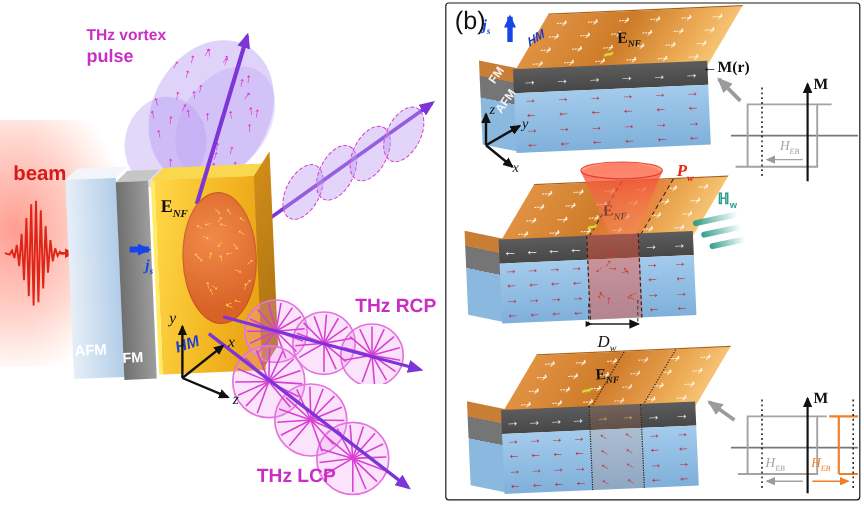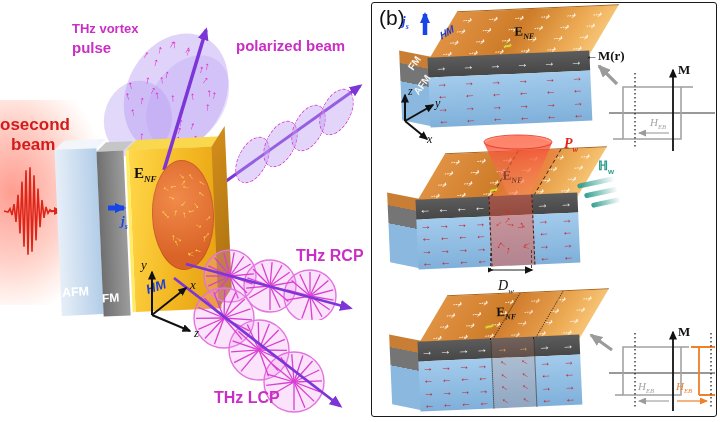--- a/index.html
+++ b/index.html
@@ -87,31 +87,29 @@
           <path d="M0,0L11,5L0,10Z" fill="#1845e8"></path>
         </marker>
   </defs>
     </svg>
 
   <section class="abs" style="left:0;top:0;width:371px;height:422px">
 
     <div class="abs" style="left:-28px;top:100px;width:126px;height:205px;z-index:1;
          background:radial-gradient(ellipse at 32% 45%,rgba(255,60,35,.50),rgba(255,90,60,.27) 45%,rgba(255,130,90,.12) 65%,transparent 78%);"></div>
 
-    <div class="abs lbl b redtxt" style="left:0px;top:116px;font-size:17px;z-index:8">osecond</div>
     <div class="abs lbl b redtxt" style="left:11px;top:136px;font-size:17px;z-index:8">beam</div>
 
     <svg class="abs" style="left:2px;top:156px;z-index:4" width="64" height="104">
       <line x1="48" y1="55" x2="60" y2="55" stroke="#df2418" stroke-width="1.8" marker-end="url(#mRd)"></line>
     <polyline points="2,55 6,56.14976955431729 8,52.772859313153965 10,59.03804184181732 12,48.147006927809535 14,65.886194415139 16,38.81330458845654 18,77.5282065002387 20,25.65180761206065 22,90.78676254339291 24,14.153976663283181 26,98.63786213502847 28,11.36213786497153 30,95.84602333671683 32,19.213237456607096 34,84.34819238793935 36,32.471793499761304 38,71.18669541154347 40,44.113805584861 42,61.852993072190465 44,50.96195815818268 46,57.227140686846035 48,53.85023044568271 50,55.55559748623456 52,55" fill="none" stroke="#df2418" stroke-width="1.6"></polyline>
       </svg>
 
     <div class="abs lbl b magenta" style="left:72px;top:22px;font-size:13px;z-index:8">THz vortex</div>
     <div class="abs lbl b magenta" style="left:72px;top:40px;font-size:15px;z-index:8">pulse</div>
-    <div class="abs lbl b magenta" style="left:236px;top:38px;font-size:15px;z-index:8">polarized beam</div>
 
     <div class="abs" style="left:112px;top:30px;width:118px;height:138px;z-index:3;transform:rotate(10deg)">
       <div class="blob" style="left:14px;top:0;width:98px;height:125px;background:rgba(175,146,240,.40);transform:rotate(18deg)"></div>
       <div class="blob" style="left:-4px;top:56px;width:68px;height:78px;background:rgba(175,146,240,.36)"></div>
       <div class="blob" style="left:40px;top:18px;width:72px;height:102px;background:rgba(186,158,245,.32);transform:rotate(25deg)"></div>
       <div class="scat">
           <span style="position: absolute; line-height: 1; left: 37.6401%; top: 33.2037%; font-size: 11px; color: rgb(227, 33, 200); font-weight: bold; transform: rotate(-15.5087deg);">↑</span>
           <span style="position: absolute; line-height: 1; left: 83.277%; top: 37.8799%; font-size: 11px; color: rgb(227, 33, 200); font-weight: bold; transform: rotate(-2.71742deg);">↑</span>
           <span style="position: absolute; line-height: 1; left: 11.5786%; top: 41.5691%; font-size: 11px; color: rgb(227, 33, 200); font-weight: bold; transform: rotate(-24.0085deg);">↑</span>
           <span style="position: absolute; line-height: 1; left: 59.062%; top: 67.0389%; font-size: 11px; color: rgb(227, 33, 200); font-weight: bold; transform: rotate(6.00124deg);">↑</span>

